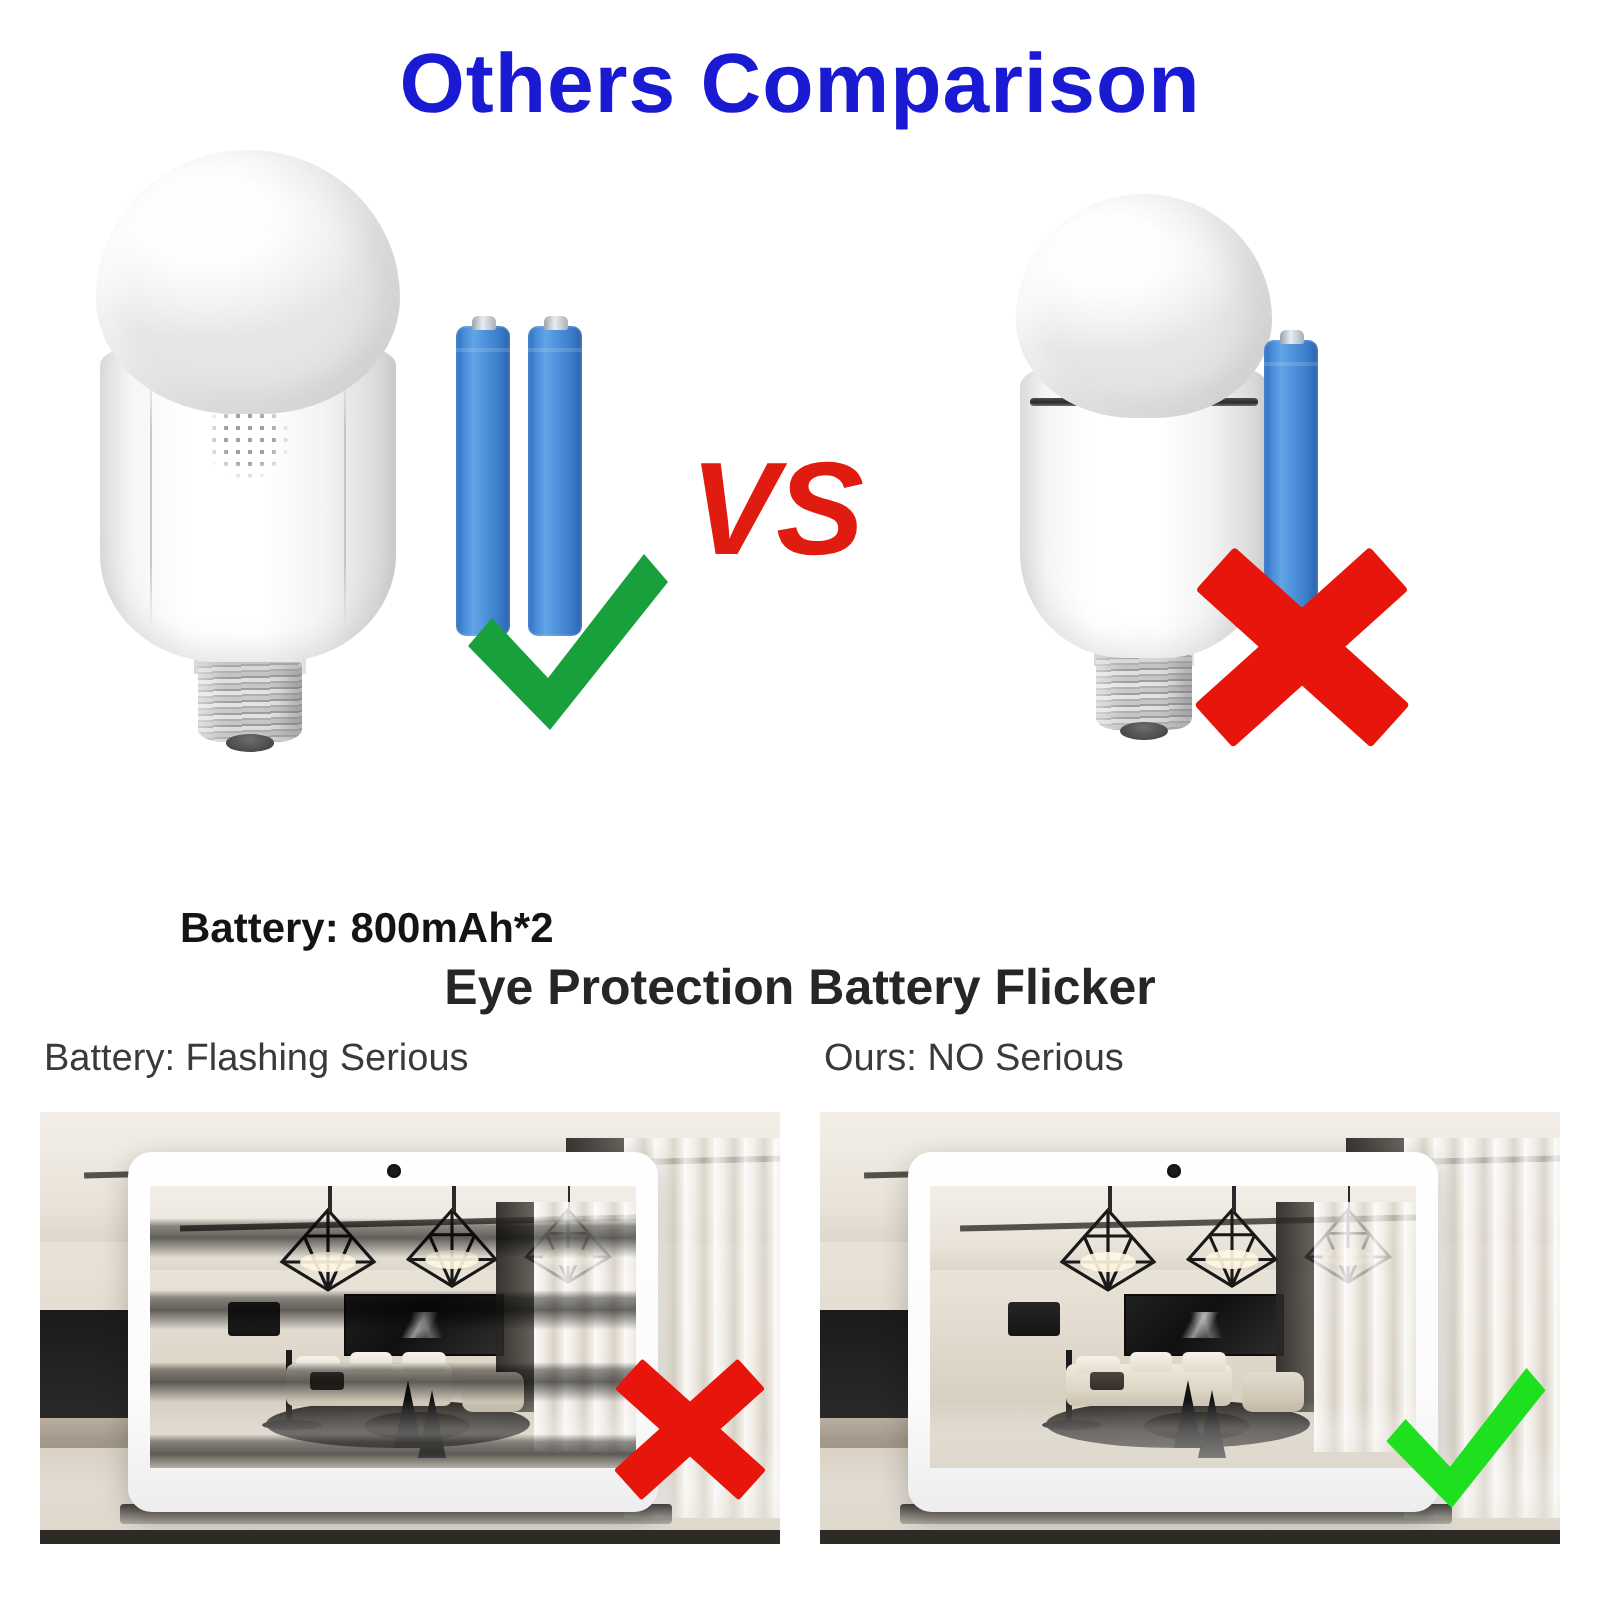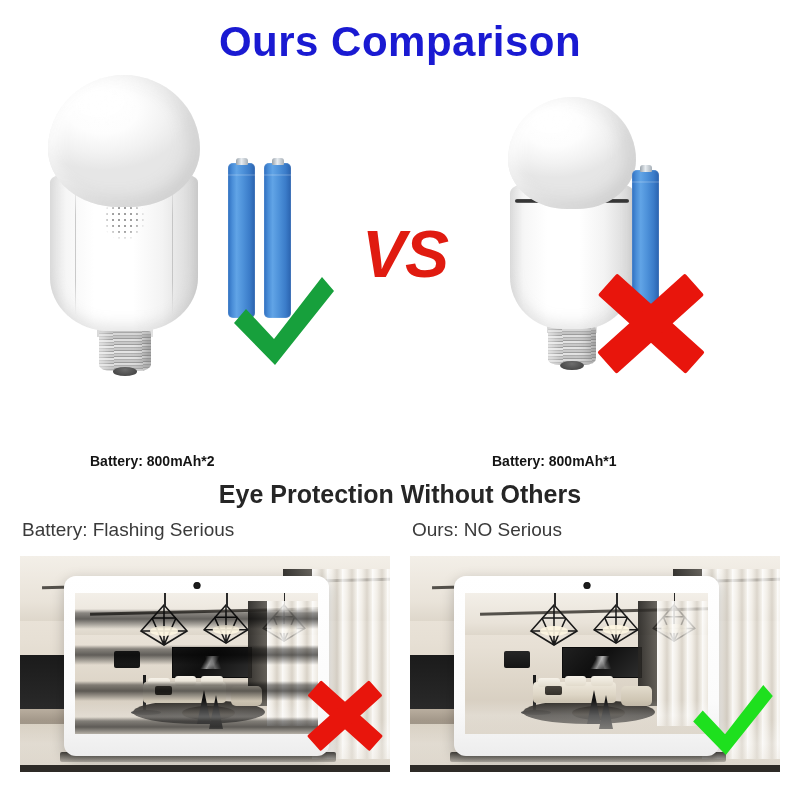--- a/index.html
+++ b/index.html
@@ -217,42 +217,42 @@
     height: 2px;
     background: rgba(255,255,255,0.14);
   }
 
   
   .vs-badge {
     position: absolute;
     left: 345px;
     top: 146px;
     width: 120px;
-    text-align: center;
+    text-align: left;
     font-family: "Liberation Sans", sans-serif;
     font-size: 66px;
     font-weight: bold;
     font-style: italic;
     color: #e01b10;
     letter-spacing: -1px;
     line-height: 1;
     z-index: 6;
   }
 
   
   .mark { position: absolute; z-index: 5; }
 
   .check-mark svg, .cross-mark svg { display: block; }
 
   
   .caption {
     position: absolute;
     top: 378px;
     font-family: "Liberation Sans", sans-serif;
-    font-size: 14px;
+    font-size: 21px;
     font-weight: bold;
     color: #141414;
     white-space: nowrap;
   }
   .caption-left  { left: 90px; }
   .caption-right { left: 492px; }
 
   
   .flicker-heading {
     position: absolute;
@@ -516,21 +516,21 @@
   .photo-mark {
     position: absolute;
     z-index: 7;
   }
   .photo-mark-left  { right: 6px; bottom: 16px; }
   .photo-mark-right { right: 4px; bottom: 8px; }
 </style>
 </head>
 <body>
 
-<div class="page-title">Ours Comparison</div>
+<div class="page-title">Others Comparison</div>
 
 <div class="power-section">
 
   <div class="compare-side side-left">
 
     <div class="bulb" style="width:170px;height:300px;">
       <div class="bulb-glass" style="left:8px; top:0; width:152px; height:132px;"></div>
       <div class="bulb-body bulb-body-left" style="left:10px; top:98px; width:148px; height:158px;">
         <span class="seam seam-l"></span>
         <span class="seam seam-r"></span>
@@ -573,24 +573,23 @@
       <svg width="110" height="102" viewBox="0 0 110 102" aria-hidden="true">
         <g fill="#e8150c">
           <rect x="-4" y="36" width="118" height="29" rx="2" transform="rotate(42 55 51)"></rect>
           <rect x="-4" y="36" width="118" height="29" rx="2" transform="rotate(-42 55 51)"></rect>
         </g>
       </svg>
     </div>
   </div>
 
   <div class="caption caption-left">Battery: 800mAh*2</div>
-  <div class="caption caption-right">Battery: 800mAh*1</div>
 </div>
 
-<div class="flicker-heading">Eye Protection Without Others</div>
+<div class="flicker-heading">Eye Protection Battery Flicker</div>
 
 <div class="photo-label label-left">Battery: Flashing Serious</div>
 <div class="photo-label label-right">Ours: NO Serious</div>
 
 <div class="photo photo-left">
   <div class="room">
     <div class="room-ceiling"></div>
     <div class="ceiling-trim"></div>
     <div class="downlight" style="left:12%; top:16%;"></div>
     <div class="wall-left"></div>

